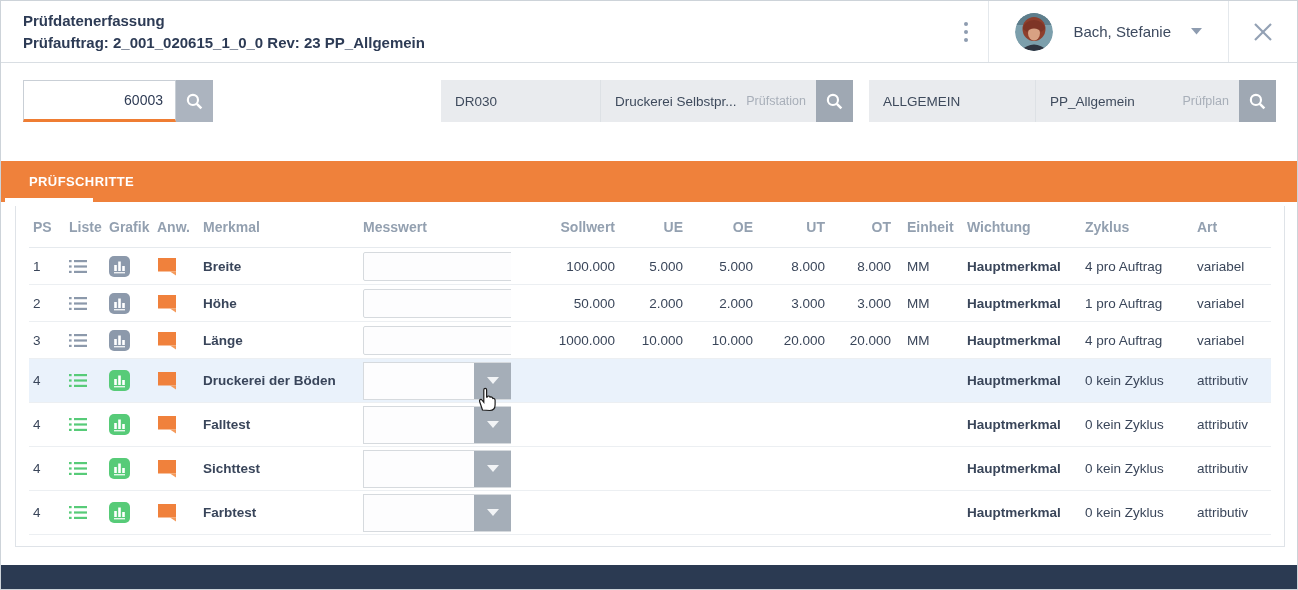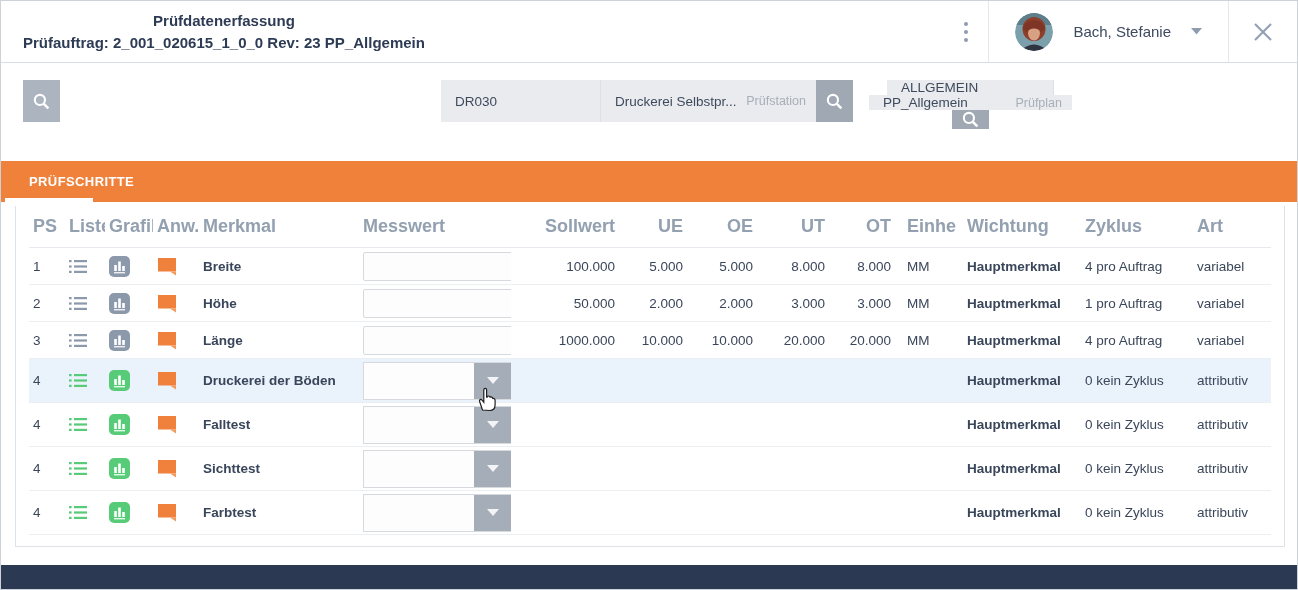--- a/index.html
+++ b/index.html
@@ -2,21 +2,21 @@
 <html><head>
 <meta charset="utf-8">
 <style>
   * { margin:0; padding:0; box-sizing:border-box; }
   body { font-family:"Liberation Sans", sans-serif; background:#fff; }
   #app { position:relative; width:1298px; height:590px; background:#fff; overflow:hidden;
          border:1px solid #cdd3d9; }
 
   
   .top-header { position:absolute; top:0; left:0; right:0; height:62px; background:#fff;
-                border-bottom:1px solid #d9dee3; display:flex; align-items:center;text-align:center; }
+                border-bottom:1px solid #d9dee3; display:flex; align-items:center; }
   .title-block { padding-left:22px; }
   .title-block h1 { font-size:15px; font-weight:700; color:#2d3b55; line-height:1.45; }
   .title-block h2 { font-size:15px; font-weight:700; color:#2d3b55; line-height:1.45; }
   .header-right { margin-left:auto; display:flex; align-items:center; height:100%; }
   .kebab { width:44px; height:100%; display:flex; align-items:center; justify-content:center; cursor:pointer; }
   .vdiv { width:1px; height:100%; background:#e4e8ec; }
   .user-chip { display:flex; align-items:center; gap:20px; padding:0 26px; height:100%; cursor:pointer; }
   .avatar { width:38px; height:38px; border-radius:50%; overflow:hidden; flex:0 0 auto; }
   .user-name { font-size:15px; color:#3d4a5f; }
   .close-btn { width:68px; height:100%; display:flex; align-items:center; justify-content:center; cursor:pointer; }
@@ -44,21 +44,21 @@
   .tab { position:absolute; left:28px; top:0; height:100%; display:flex; align-items:center;
          color:#fff; font-size:13px; font-weight:700; letter-spacing:.4px; cursor:pointer; }
   .tab-underline { position:absolute; left:4px; bottom:0; width:88px; height:4px; background:#fff; }
 
   
   .card { position:absolute; top:205px; left:14px; width:1270px; height:341px; background:#fff;
           border:1px solid #dfe3e8; border-top:none; padding:0 13px; }
   .thead, .trow { display:grid;
     grid-template-columns:36px 40px 48px 46px 160px 152px 110px 68px 70px 72px 66px 60px 124px 112px 78px;
     align-items:center; }
-  .thead { height:42px; border-bottom:1px solid #e6eaee; color:#93a0b0; font-size:18px; font-weight:700; }
+  .thead { height:42px; border-bottom:1px solid #e6eaee; color:#93a0b0; font-size:14px; font-weight:700; }
   .trow { border-bottom:1px solid #eceff2; font-size:13.5px; color:#3a465a; }
   .trow.h37 { height:37px; }
   .trow.h44 { height:44px; }
   .trow.highlight { background:#eaf2fb; }
   .cell { padding:0 4px; overflow:hidden; white-space:nowrap; }
   .c-right { text-align:right; padding-right:6px; }
   .c-pad { padding-left:10px; }
   .merkmal { font-weight:700; color:#39455a; }
   .icon-gray { color:#8c99ab; }
   .icon-green { color:#57cb78; }
@@ -124,20 +124,23 @@
           <line x1="3" y1="3" x2="19" y2="19" stroke="#93a1b4" stroke-width="2.2"></line>
           <line x1="19" y1="3" x2="3" y2="19" stroke="#93a1b4" stroke-width="2.2"></line>
         </svg>
       </div>
     </div>
   </div>
 
   <div class="search-row">
 
     <div class="sfield" style="left:22px;">
+      <div class="seg seg-white-active" style="width:153px;">
+        <input value="60003" style="">
+      </div>
       <button class="search-btn btn-light">
         <svg width="19" height="19" viewBox="0 0 18 18">
           <circle cx="7.5" cy="7.5" r="4.8" fill="none" stroke="#fff" stroke-width="2"></circle>
           <line x1="11.2" y1="11.2" x2="15.5" y2="15.5" stroke="#fff" stroke-width="2.4"></line>
         </svg>
       </button>
     </div>
 
     <div class="sfield" style="left:440px;">
       <div class="seg seg-gray" style="width:160px;">
@@ -148,21 +151,21 @@
         <span class="lbl">Prüfstation</span>
       </div>
       <button class="search-btn btn-dark">
         <svg width="19" height="19" viewBox="0 0 18 18">
           <circle cx="7.5" cy="7.5" r="4.8" fill="none" stroke="#fff" stroke-width="2"></circle>
           <line x1="11.2" y1="11.2" x2="15.5" y2="15.5" stroke="#fff" stroke-width="2.4"></line>
         </svg>
       </button>
     </div>
 
-    <div class="sfield" style="left:868px;flex-direction:column;">
+    <div class="sfield" style="left:868px;">
       <div class="seg seg-gray" style="width:167px;">
         <span class="code">ALLGEMEIN</span>
       </div>
       <div class="seg seg-gray" style="width:203px; border-right:none;">
         <span class="val">PP_Allgemein</span>
         <span class="lbl">Prüfplan</span>
       </div>
       <button class="search-btn btn-dark">
         <svg width="19" height="19" viewBox="0 0 18 18">
           <circle cx="7.5" cy="7.5" r="4.8" fill="none" stroke="#fff" stroke-width="2"></circle>

